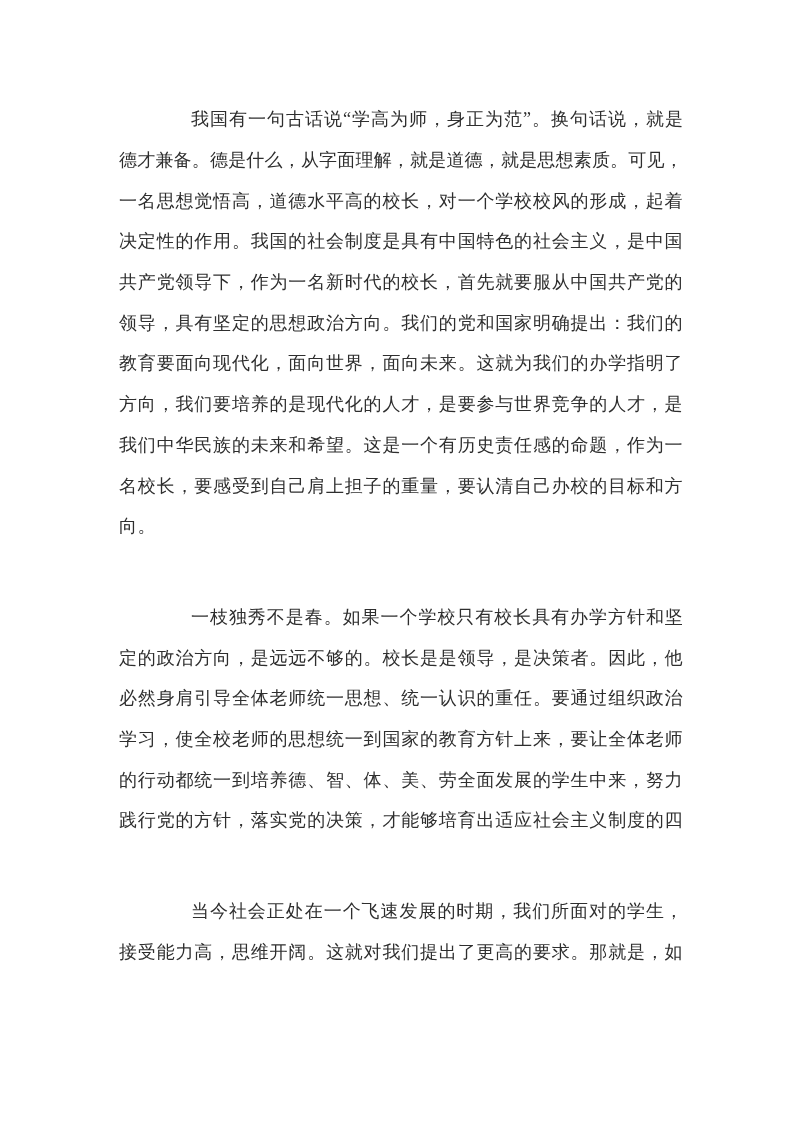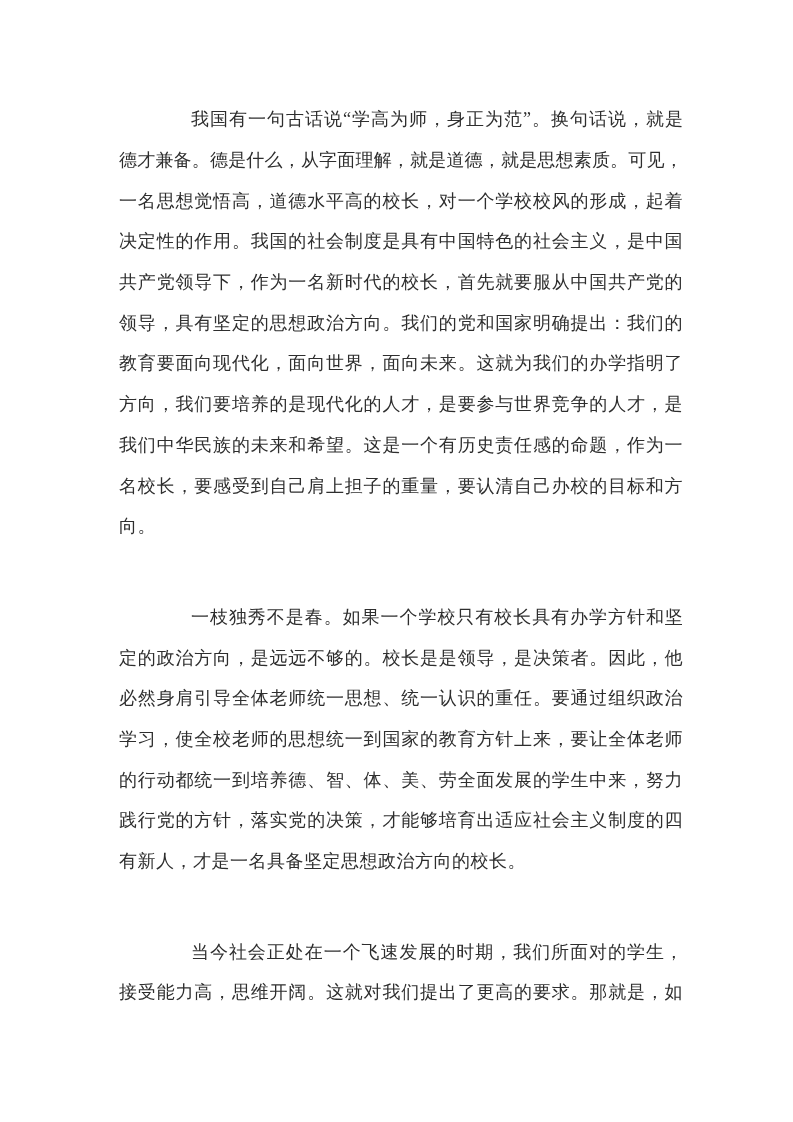--- a/index.html
+++ b/index.html
@@ -549,21 +549,20 @@
           <span>应</span>
           <span>社</span>
           <span>会</span>
           <span>主</span>
           <span>义</span>
           <span>制</span>
           <span>度</span>
           <span>的</span>
           <span>四</span>
         </div>
-        <div class="line left">有新人，才是一名具备坚定思想政治方向的校长。</div>
       </div>
       <div class="para">
         <div class="line justify first">
           <span>当</span>
           <span>今</span>
           <span>社</span>
           <span>会</span>
           <span>正</span>
           <span>处</span>
           <span>在</span>

